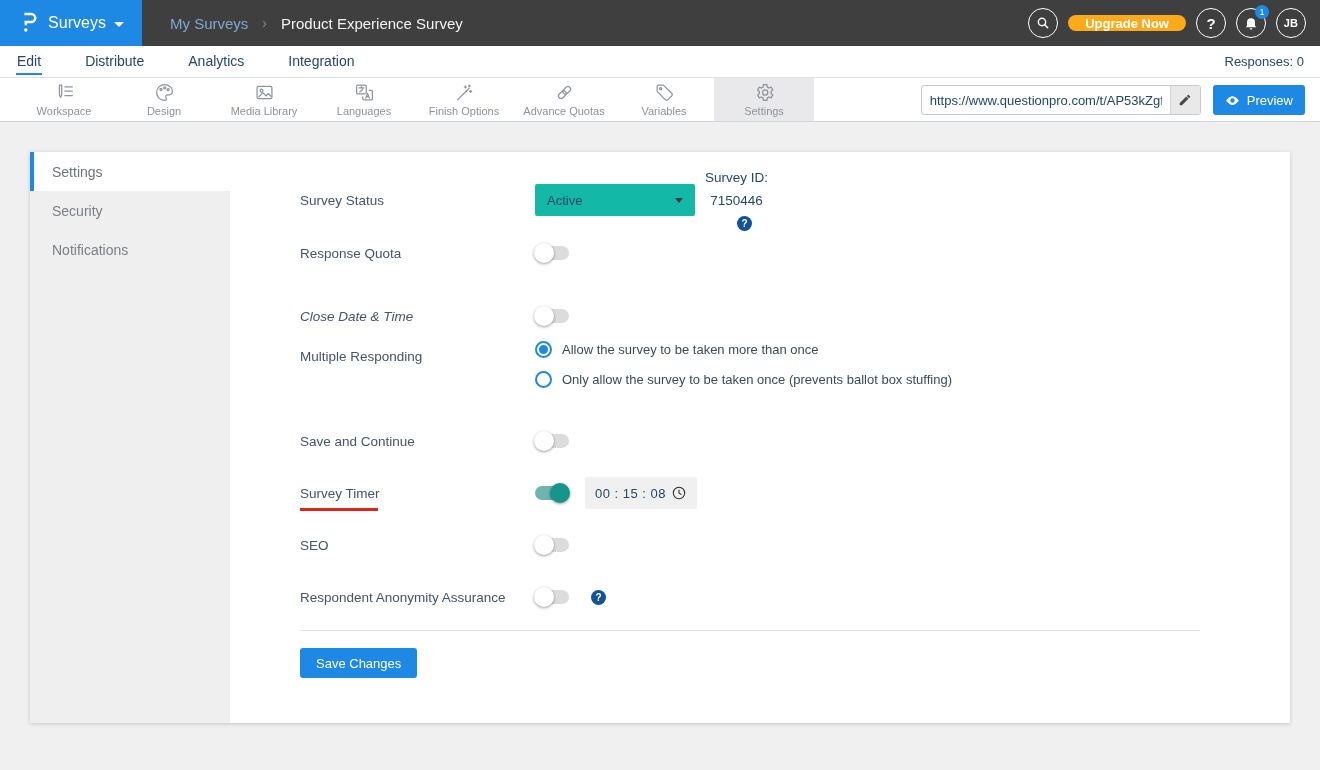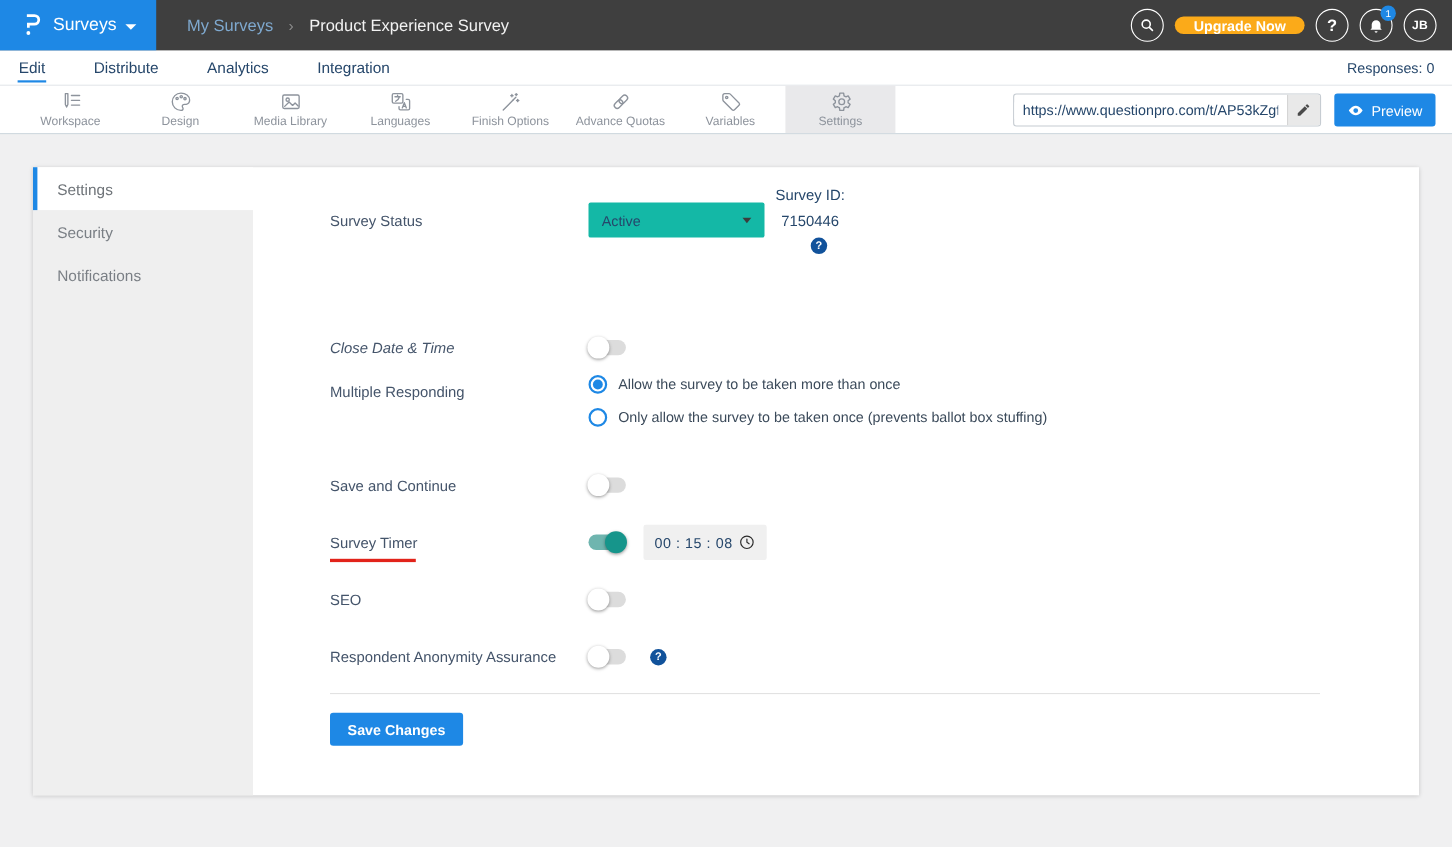--- a/index.html
+++ b/index.html
@@ -64,21 +64,21 @@
   .radio-opt { display:flex; align-items:center; gap:10px; cursor:pointer; }
   .radio { width:17px; height:17px; border:2px solid #1e88e5; border-radius:50%; display:flex; align-items:center; justify-content:center; flex:none; background:#fff; }
   .radio .dot { width:9px; height:9px; border-radius:50%; background:transparent; }
   .radio.selected .dot { background:#1e88e5; }
   .radio-text { font-size:13px; color:#3b4a5a; }
 
   .time-field { margin-left:16px; width:112px; height:32px; background:#f0f0f0; border-radius:2px; display:flex; align-items:center; justify-content:space-between; padding:0 10px; cursor:pointer; }
   .time-text { font-size:13px; color:#26476b; letter-spacing:.5px; }
 
   .divider { position:absolute; left:70px; width:900px; border-top:1px solid #e2e2e2; }
-  .save-btn { position:absolute; left:70px; height:30px; padding:0 16px; background:#1e88e5; color:#fff; border:none; border-radius:3px; font-size:13px; font-weight:bold; cursor:pointer; font-family:"Liberation Sans", sans-serif; }
+  .save-btn { position:absolute; left:70px; height:30px; padding:0 16px; background:#1e88e5; color:#fff; border:none; border-radius:3px; font-size:13px; font-weight:normal; cursor:pointer; font-family:"Liberation Sans", sans-serif; }
 </style>
 </head>
 <body>
 
 <div class="topbar">
   <div class="logo-block">
     <span style="display:flex;">
       <svg viewBox="0 0 24 24" width="22" height="22">
           <path d="M8.5 14.5v-3.6h6a4.3 4.3 0 0 0 0-8.6H7" fill="none" stroke="#fff" stroke-width="2.7"></path>
           <circle cx="8.5" cy="19.6" r="1.9" fill="#fff"></circle>
@@ -252,20 +252,26 @@
         <span>Active</span>
         <span class="dd-caret"></span>
       </div>
       <div class="survey-id-wrap">
         <span>Survey ID:</span>
         <span>7150446</span>
         <span class="help-filled" style="margin-left:16px;">?</span>
       </div>
     </div>
 
+    <div class="form-row" style="top:85px;">
+      <span class="f-label">Response Quota</span>
+      <span class="toggle">
+          <span class="knob"></span>
+        </span>
+    </div>
 
     <div class="form-row" style="top:148px;font-style:italic;">
       <span class="f-label">Close Date &amp; Time</span>
       <span class="toggle">
           <span class="knob"></span>
         </span>
     </div>
 
     <div class="form-row" style="top:189px; height:64px; align-items:flex-start;">
       <span class="f-label" style="margin-top:8px;">Multiple Responding</span>

